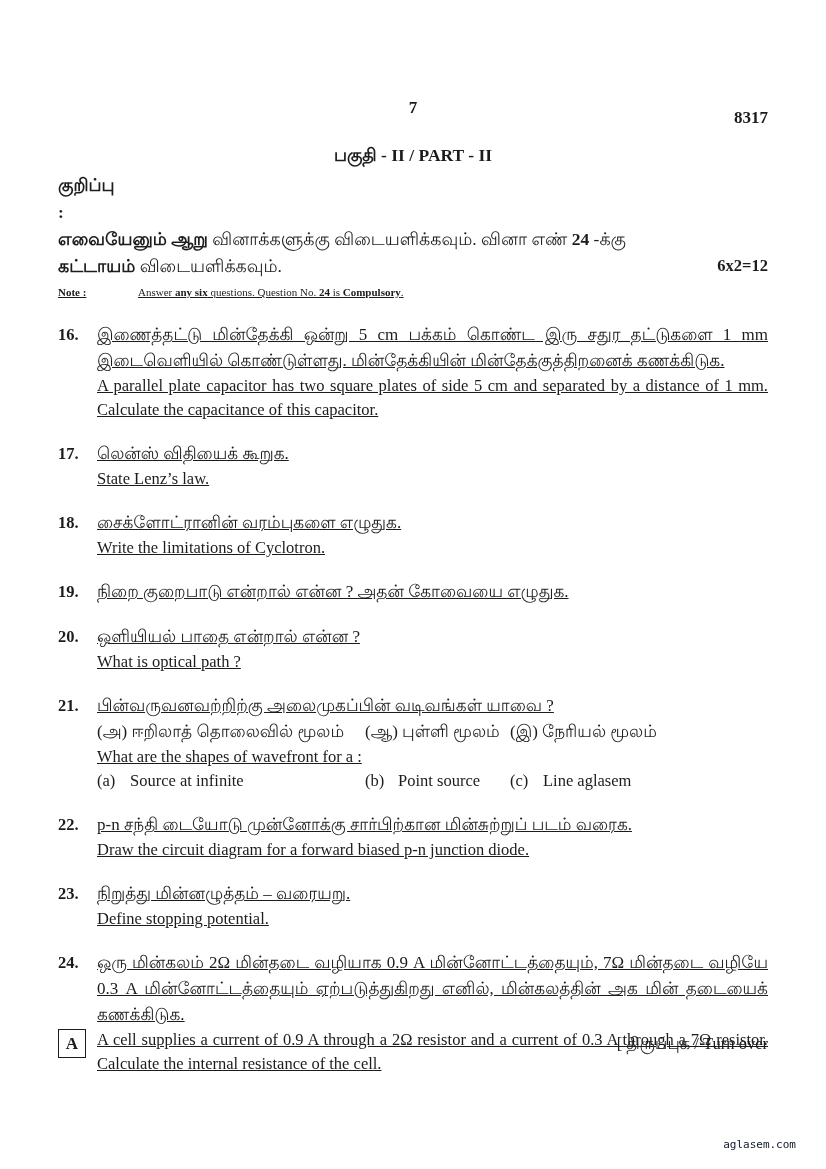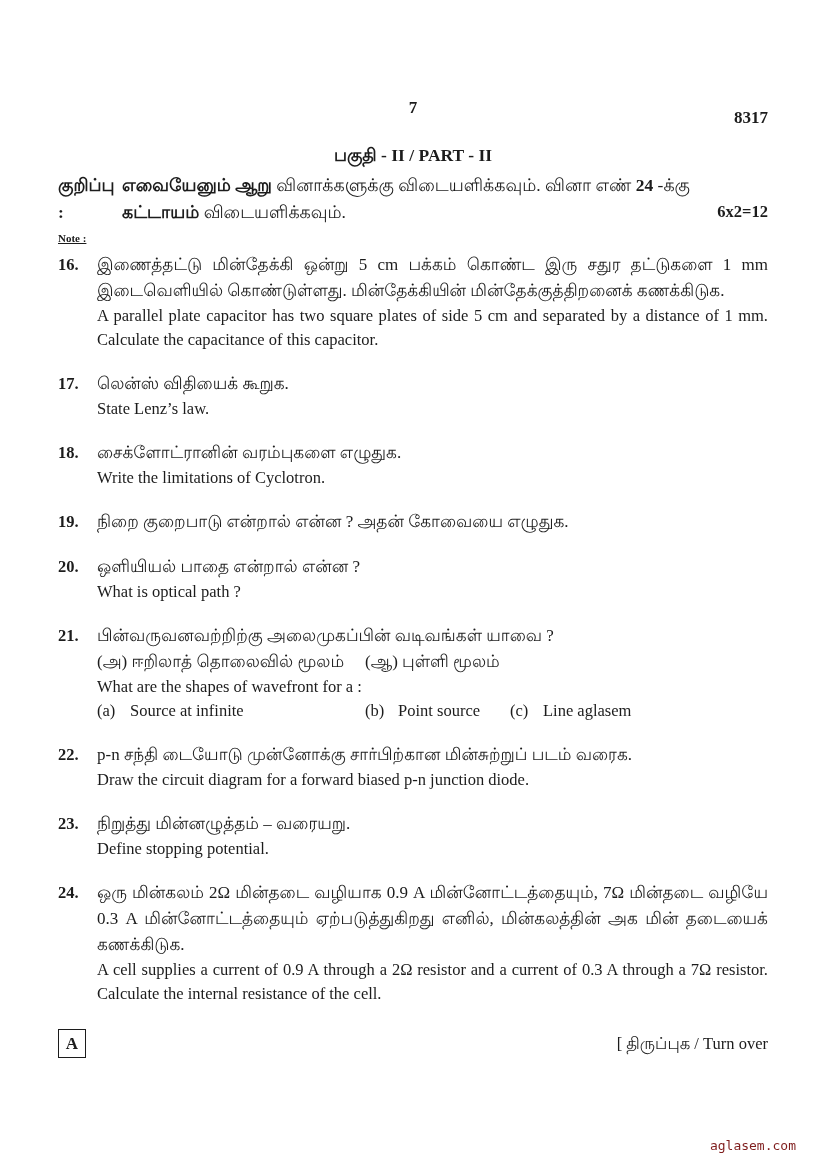--- a/index.html
+++ b/index.html
@@ -42,53 +42,54 @@
     line-height: 24px;
   }
 
   
   .note-ta {
     display: flex;
     margin-top: 5px;
     position: relative;
     font-size: 17.5px;
     line-height: 27px;
+    flex-direction: column;
   }
   .note-ta .note-label { width: 64px; flex: none; font-weight: bold; }
   .note-ta .note-body { flex: 1; }
   .marks {
     position: absolute; right: 0; bottom: 1px;
     font-weight: bold; font-size: 16.5px;
   }
 
   
   .note-en {
     display: flex;
     font-size: 11px;
     line-height: 24px;
     text-decoration: underline;
   }
   .note-en .note-label { width: 80px; flex: none; font-weight: bold; }
   .note-en .note-body { flex: 1; }
 
   
-  .questions { margin-top: 2px; }
+  .questions { margin-top: 18px; }
   .question {
     display: flex;
     margin-bottom: 19px;
     font-size: 16.5px;
   }
   .qno {
     width: 39px; flex: none;
     font-weight: bold;
     font-size: 16.5px;
     line-height: 26px;
   }
   .qbody { flex: 1; min-width: 0; }
-  .qbody p { margin: 0; }
+  .qbody p { margin: 0; text-decoration: underline; }
   p.tamil {
     font-size: 17px;
     line-height: 26px;
     text-align: justify;
   }
   p.english {
     font-size: 16.5px;
     line-height: 24px;
     text-align: justify;
   }
@@ -114,22 +115,22 @@
   }
   .turn-over {
     position: absolute;
     right: 58px; top: 1034px;
     font-size: 16.5px;
   }
   .watermark {
     position: absolute;
     right: 30px; top: 1138px;
     font-family: "DejaVu Sans Mono", monospace;
-    font-size: 13px;
-    color: #7f1d1d;
+    font-size: 11px;
+    color: #0f172a;
   }
 </style>
 </head>
 <body>
 
 <div class="page">
 
   <div class="header-row">
     <span>7</span>
     <span class="paper-code">8317</span>
@@ -138,20 +139,21 @@
   <div class="part-title">பகுதி - II / PART - II</div>
 
   <div class="note-ta">
     <div class="note-label">குறிப்பு :</div>
     <div class="note-body"><span class="b">எவையேனும் ஆறு</span><span> வினாக்களுக்கு விடையளிக்கவும். வினா எண் </span><span class="b">24</span><span> -க்கு</span><br><span class="b">கட்டாயம்</span><span> விடையளிக்கவும்.</span></div>
     <span class="marks">6x2=12</span>
   </div>
 
   <div class="note-en">
     <div class="note-label">Note :</div>
+    <div class="note-body"><span>Answer </span><span class="b">any six</span><span> questions. Question No. </span><span class="b">24</span><span> is </span><span class="b">Compulsory</span><span>.</span></div>
   </div>
 
   <div class="questions">
 
     <div class="question">
       <div class="qno">16.</div>
       <div class="qbody">
         <p class="tamil">இணைத்தட்டு மின்தேக்கி ஒன்று 5 cm பக்கம் கொண்ட இரு சதுர தட்டுகளை 1 mm இடைவெளியில் கொண்டுள்ளது. மின்தேக்கியின் மின்தேக்குத்திறனைக் கணக்கிடுக.</p>
         <p class="english">A parallel plate capacitor has two square plates of side 5 cm and separated by a distance of 1 mm. Calculate the capacitance of this capacitor.</p>
       </div>
@@ -188,20 +190,21 @@
       </div>
     </div>
 
     <div class="question">
       <div class="qno">21.</div>
       <div class="qbody">
         <p class="tamil">பின்வருவனவற்றிற்கு அலைமுகப்பின் வடிவங்கள் யாவை ?</p>
         <div class="opt-row">
           <span class="opt-a">(அ) ஈறிலாத் தொலைவில் மூலம்</span>
           <span class="opt-b">(ஆ) புள்ளி மூலம்</span>
+          <span class="opt-c">(இ) நேரியல் மூலம்</span>
         </div>
         <p class="english">What are the shapes of wavefront for a :</p>
         <div class="opt-row en">
           <span class="opt-a"><span class="opt-marker">(a)</span><span>Source at infinite</span></span>
           <span class="opt-b"><span class="opt-marker">(b)</span><span>Point source</span></span>
           <span class="opt-c"><span class="opt-marker">(c)</span><span>Line aglasem</span></span>
         </div>
       </div>
     </div>
 

